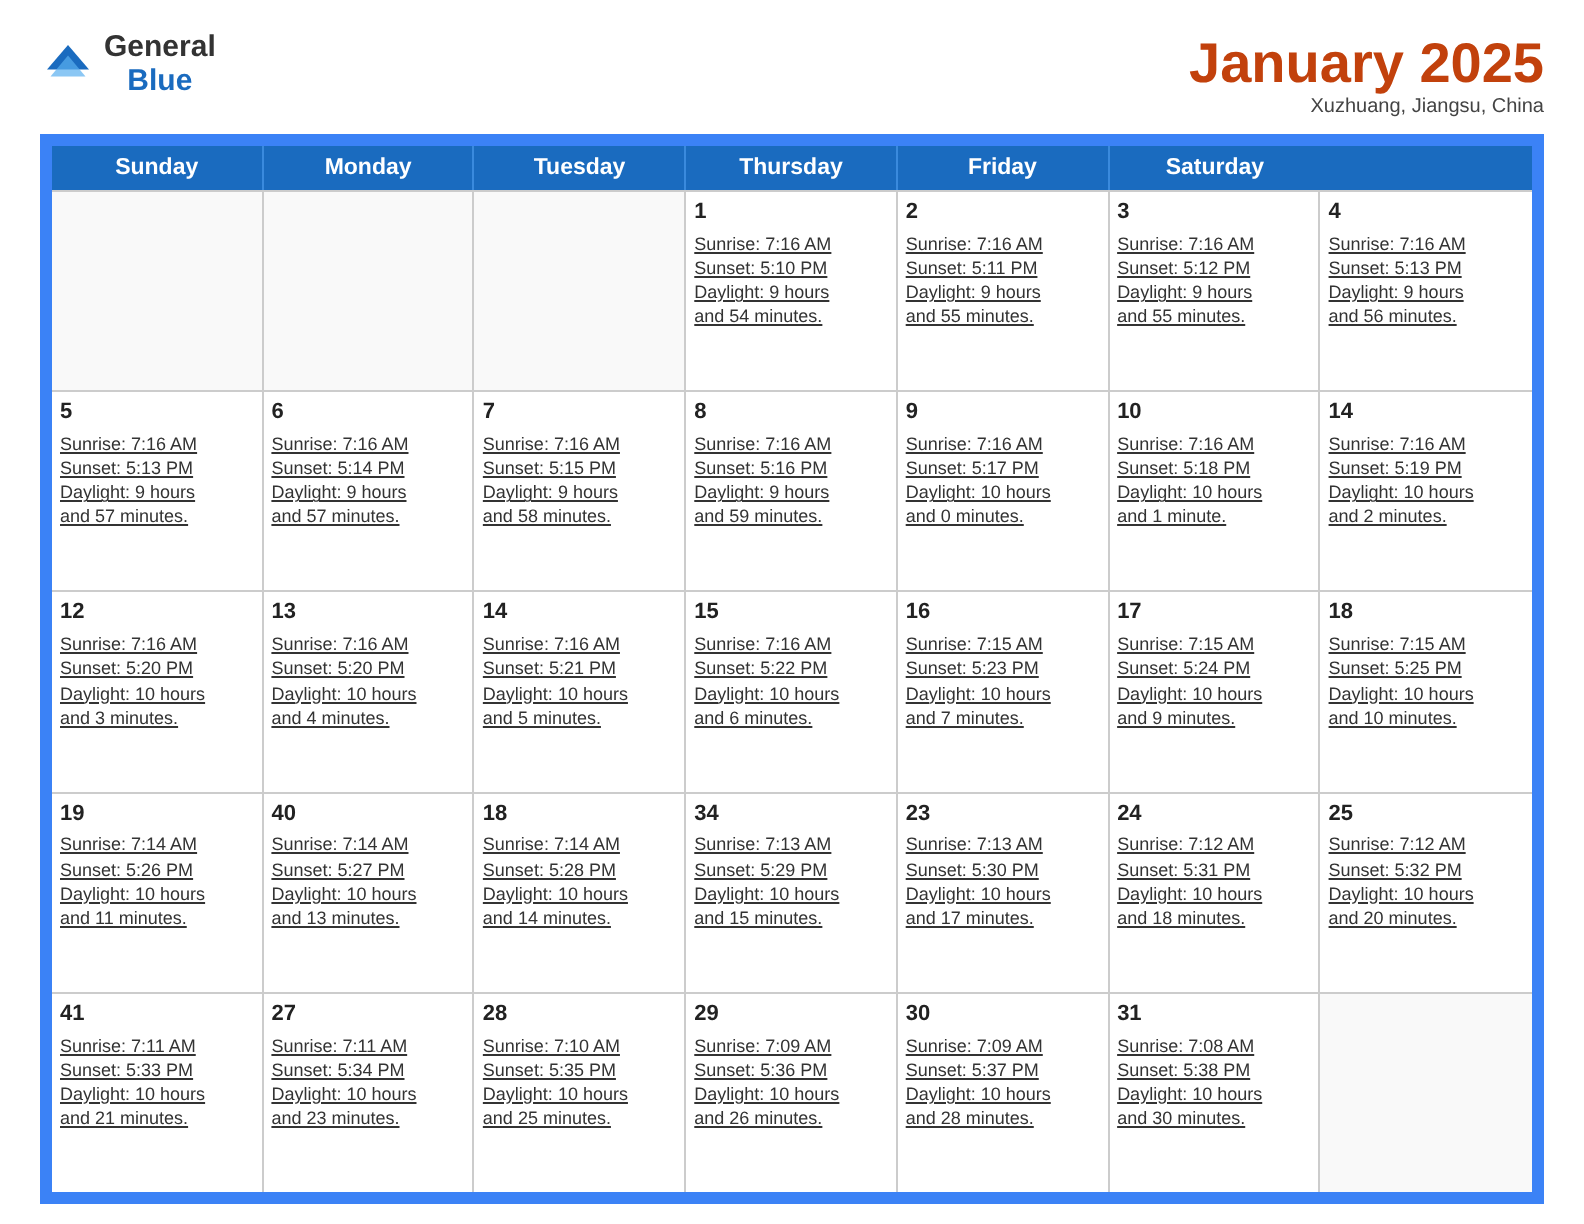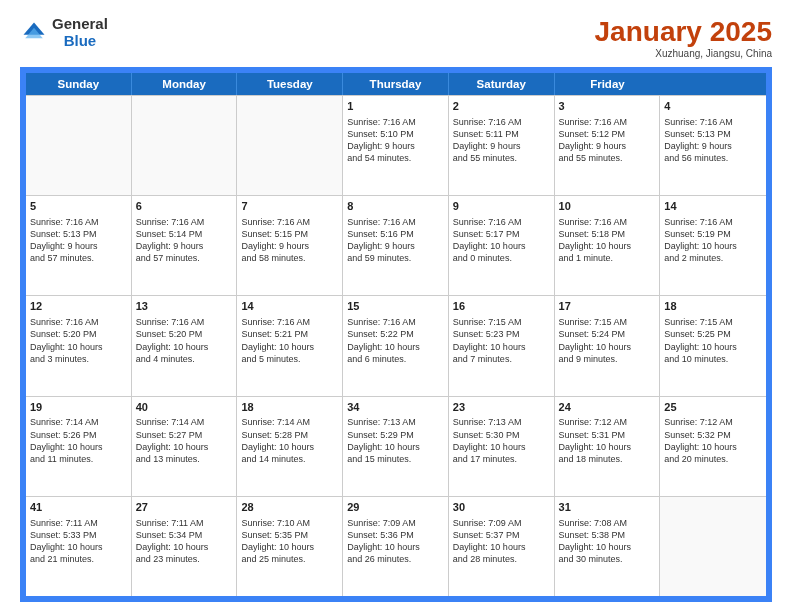--- a/index.html
+++ b/index.html
@@ -97,20 +97,21 @@
       font-size: 11px;
       font-weight: bold;
       color: #222;
       display: block;
       margin-bottom: 2px;
     }
     .cell-text {
       font-size: 9px;
       color: #333;
       line-height: 1.35;
+      text-decoration: underline;
     }
   </style>
 </head>
 <body>
 
 <div class="page">
   <div class="header">
     <div class="logo">
       <svg class="logo-icon" viewBox="0 0 32 32">
         <polygon points="16,4 28,18 4,18" fill="#1a6bbf"></polygon>
@@ -126,22 +127,22 @@
       <div class="calendar-subtitle">Xuzhuang, Jiangsu, China</div>
     </div>
   </div>
 
   <div class="calendar">
     <div class="cal-header-row">
     <div class="cal-header-cell">Sunday</div>
         <div class="cal-header-cell">Monday</div>
         <div class="cal-header-cell">Tuesday</div>
         <div class="cal-header-cell">Thursday</div>
+        <div class="cal-header-cell">Friday</div>
         <div class="cal-header-cell">Saturday</div>
-        <div class="cal-header-cell">Friday</div>
       </div>
     <div class="cal-body">
     <div class="cal-week">
           <div class="cal-cell empty"></div>
           <div class="cal-cell empty"></div>
           <div class="cal-cell empty"></div>
           <div class="cal-cell">
             <span class="day-num">1</span>
             <div class="cell-text">Sunrise: 7:16 AM<br>Sunset: 5:10 PM<br>Daylight: 9 hours<br>and 54 minutes.</div>
           </div>

